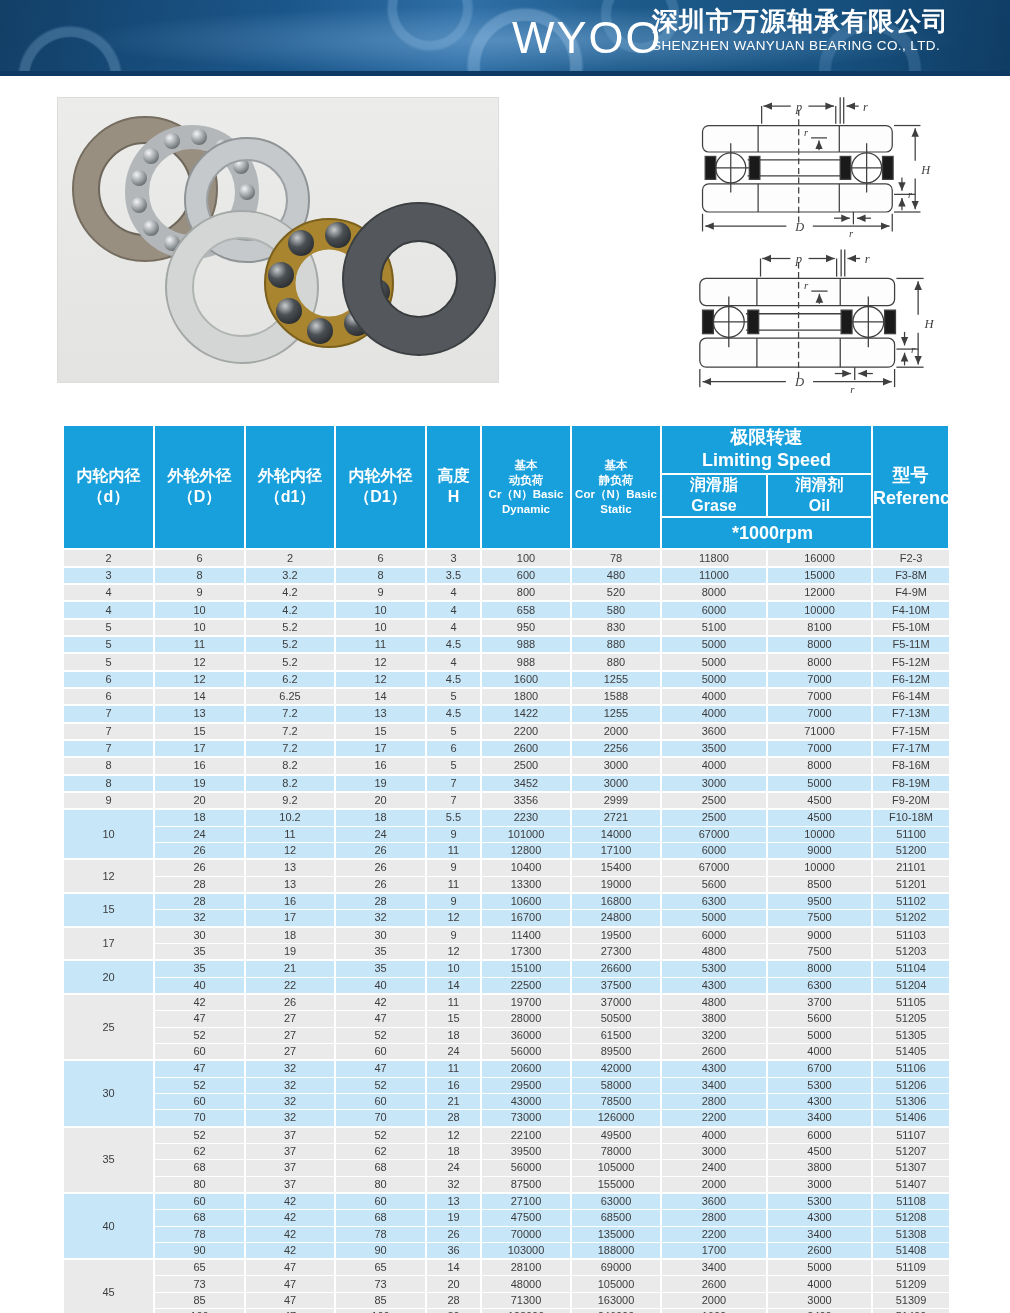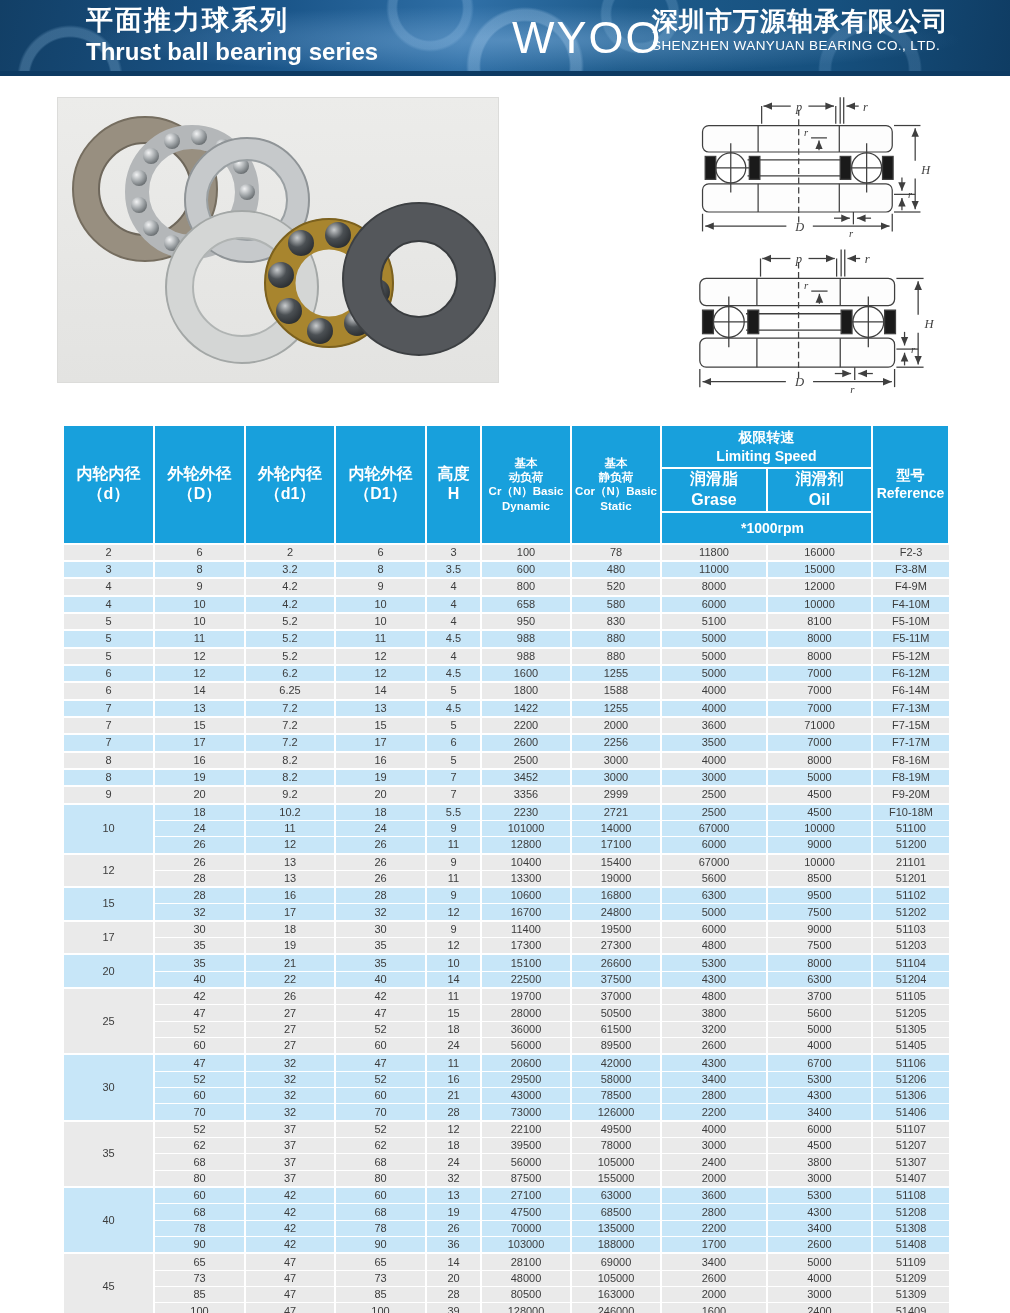--- a/index.html
+++ b/index.html
@@ -39,37 +39,33 @@
   
   .table-wrap{position:absolute;left:62px;top:424px;width:886px;}
   table{table-layout:fixed;border-collapse:collapse;width:886px;color:#3c3c3c;}
   th{background:#18a0dc;color:#fff;font-weight:bold;border:2px solid #ffffff;
      white-space:pre-line;text-align:center;vertical-align:middle;font-size:16px;line-height:1.3;padding:0;}
   thead tr:nth-child(1) th{height:41px;}
   thead tr:nth-child(2) th{height:38px;}
   thead tr:nth-child(3) th{height:30px;padding-left:12px;}
   th.tall{height:auto;}
   th.small{font-size:11.5px;line-height:1.25;}
-  th.big{font-size:14px;margin-top:15px;}
+  th.big{font-size:18px;margin-top:15px;}
   td{height:15.34px;padding:0;text-align:center;vertical-align:middle;font-size:11px;
      border-left:2px solid #fff;border-top:1px solid #fff;line-height:1;}
   tr.group-start td{border-top:2px solid #fff;}
   tr.shade-blue td{background:#c7e6f8;}
   tr.shade-gray td{background:#eaeaea;}
 </style>
 </head>
 <body>
 
 <div class="page">
 
   <div class="banner">
-    <div class="banner-titles">
-      <div class="banner-title-zh">平面推力球系列</div>
-      <div class="banner-title-en">Thrust ball bearing series</div>
-    </div>
     <div class="banner-logo">WYOO</div>
     <div class="banner-company">
       <div class="banner-company-zh">深圳市万源轴承有限公司</div>
       <div class="banner-company-en">SHENZHEN WANYUAN BEARING CO., LTD.</div>
     </div>
   </div>
 
   <div class="photo">
     <svg width="442" height="286" viewBox="0 0 442 286">
       <defs>
@@ -792,21 +788,21 @@
             <td>105000</td>
             <td>2600</td>
             <td>4000</td>
             <td>51209</td>
           </tr>
           <tr class="shade-gray">
             <td>85</td>
             <td>47</td>
             <td>85</td>
             <td>28</td>
-            <td>80500</td>
+            <td>71300</td>
             <td>163000</td>
             <td>2000</td>
             <td>3000</td>
             <td>51309</td>
           </tr>
           <tr class="shade-gray">
             <td>100</td>
             <td>47</td>
             <td>100</td>
             <td>39</td>

